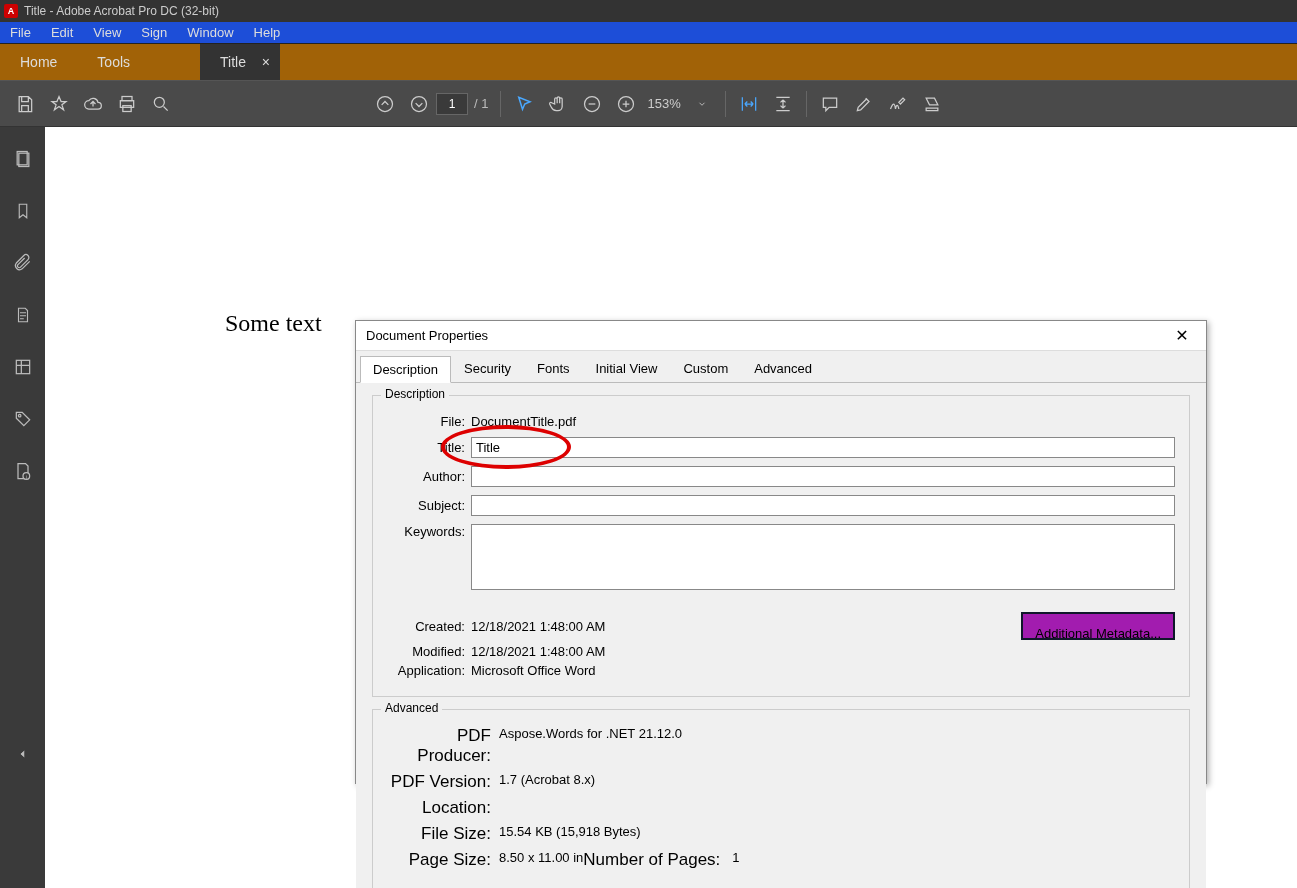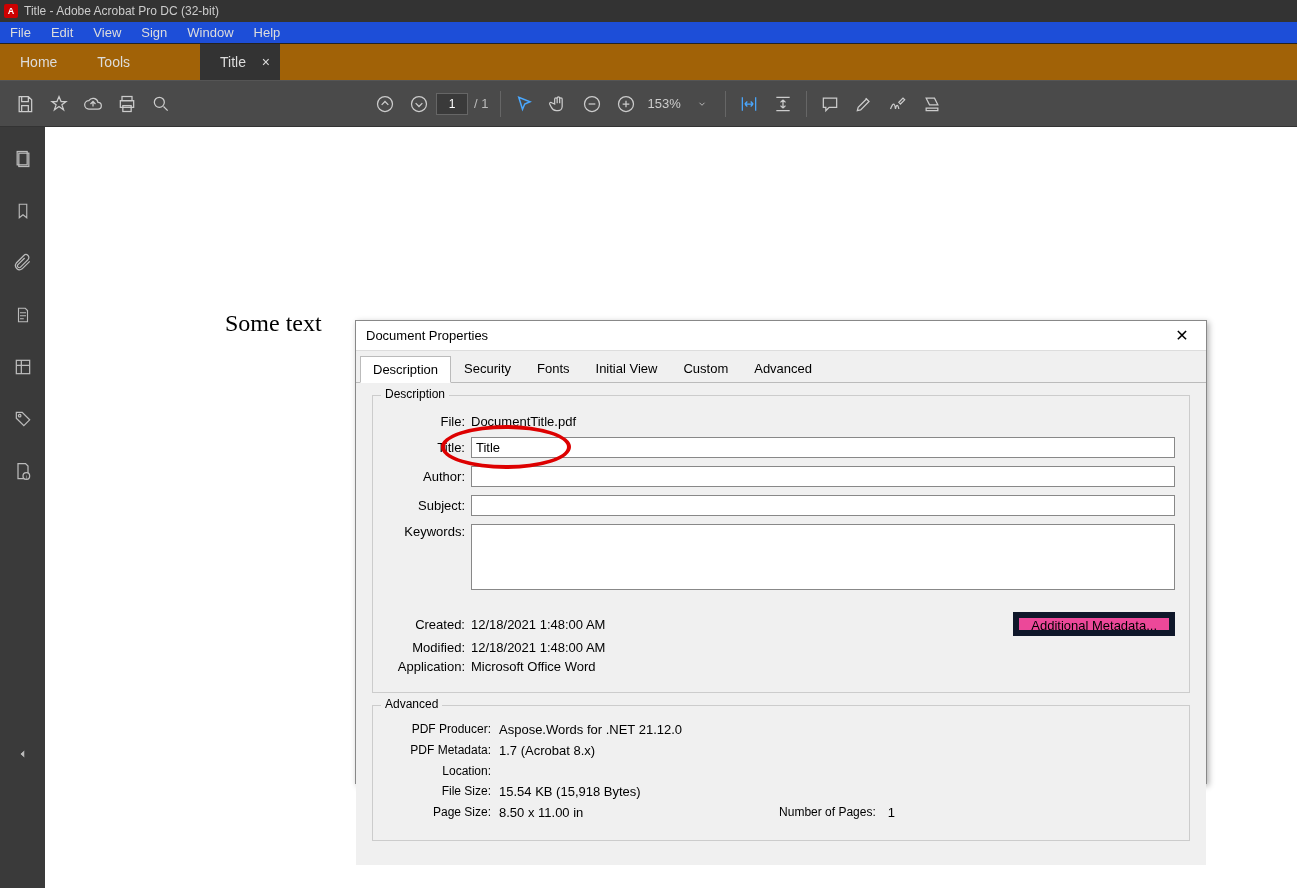--- a/index.html
+++ b/index.html
@@ -53,28 +53,28 @@
 .fieldset .legend { position: absolute; top: -9px; left: 8px; background: #f0f0f0; padding: 0 4px; font-size: 12px; }
 
 .frow { display: flex; align-items: center; margin: 8px 0; }
 .frow.top { align-items: flex-start; }
 .frow .flabel { width: 84px; text-align: right; padding-right: 6px; font-size: 13px; }
 .frow .fval { font-size: 13px; }
 .frow input[type="text"] { flex: 1; height: 21px; border: 1px solid #888; padding: 0 4px; font-size: 13px; background: #fff; }
 .frow textarea { flex: 1; height: 66px; border: 1px solid #888; padding: 2px 4px; font-size: 13px; background: #fff; resize: none; }
 
 .adv-row { display: flex; margin: 6px 0; }
-.adv-row .alabel { width: 112px; text-align: right; padding-right: 8px; font-size: 12px; }
+.adv-row .alabel { width: 112px; text-align: right; padding-right: 8px; font-size: 17px; }
 .adv-row .aval { font-size: 13px; }
 
-.btn { height: 24px; padding: 0 12px; background: #ec4899; border: 6px solid #0f172a; font-size: 13px; cursor: pointer; }
+.btn { height: 24px; padding: 12px 12px; background: #a21caf; border: 2px solid #0f172a; font-size: 13px; cursor: pointer; }
 
 .red-circle { position: absolute; border: 4px solid #d00; border-radius: 50%; width: 130px; height: 44px; pointer-events: none; }
 
-.pages-row { display: flex; justify-content: space-between; }
+.pages-row { display: flex; justify-content: flex-start; }
 </style>
 </head>
 <body>
 
 <div class="titlebar">
   <div class="app-icon">A</div>
   <div>Title - Adobe Acrobat Pro DC (32-bit)</div>
 </div>
 
 <div class="menubar">
@@ -315,21 +315,21 @@
       </div>
     </div>
 
     <div class="fieldset">
       <div class="legend">Advanced</div>
       <div class="adv-row">
         <div class="alabel">PDF Producer:</div>
         <div class="aval">Aspose.Words for .NET 21.12.0</div>
       </div>
       <div class="adv-row">
-        <div class="alabel">PDF Metadata:</div>
+        <div class="alabel">PDF Version:</div>
         <div class="aval">1.7 (Acrobat 8.x)</div>
       </div>
       <div class="adv-row">
         <div class="alabel">Location:</div>
         <div class="aval"></div>
       </div>
       <div class="adv-row">
         <div class="alabel">File Size:</div>
         <div class="aval">15.54 KB (15,918 Bytes)</div>
       </div>

